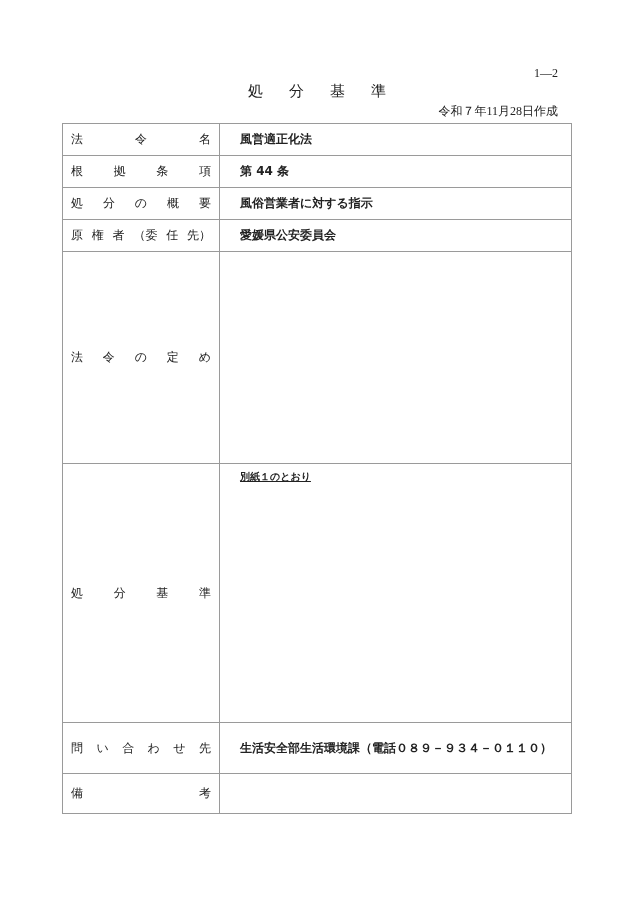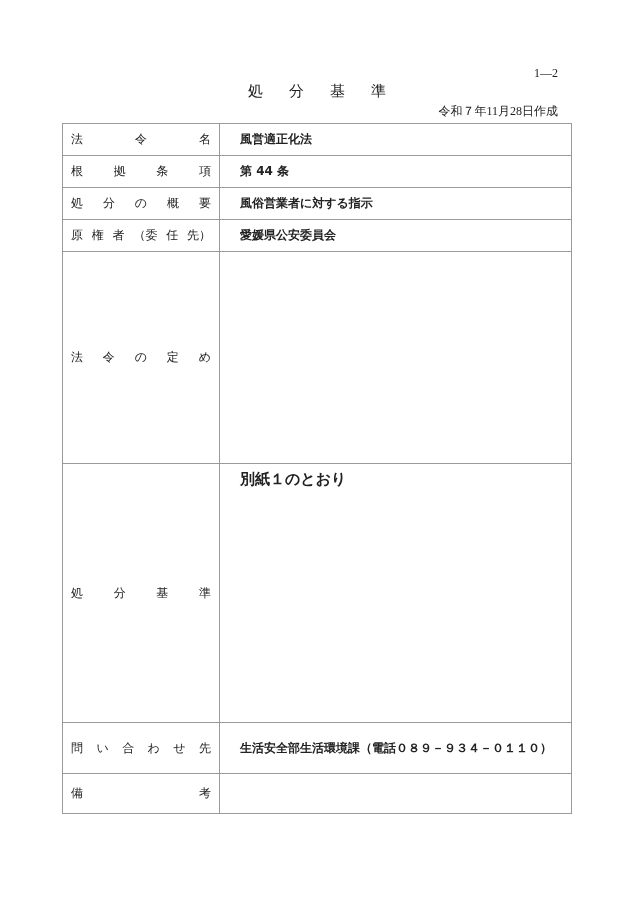--- a/index.html
+++ b/index.html
@@ -7,21 +7,21 @@
          font-family:"DejaVu Serif", serif; color:#222; }
   .page-num { position:absolute; top:66px; right:72px; font-size:12px; font-family:"Liberation Serif", serif; }
   .doc-title { position:absolute; top:82px; left:248px; font-size:15px; letter-spacing:0; }
   .doc-title span { display:inline-block; margin-right:26px; }
   .created { position:absolute; top:103px; right:72px; font-size:12px; font-family:"Liberation Serif", serif; }
   table.main { position:absolute; top:123px; left:62px; width:510px; border-collapse:collapse; }
   table.main td { border:1.5px solid #9a9a9a; padding:0; font-size:12px; }
   td.label { width:140px; padding:0 8px !important; }
   td.label .lbl { display:flex; justify-content:space-between; }
   td.value { padding:0 0 0 20px !important; font-family:"DejaVu Sans", sans-serif; font-weight:bold; font-size:12px; }
-  td.value.top { vertical-align:top; padding-top:6px !important; font-size:15px; }
+  td.value.top { vertical-align:top; padding-top:6px !important; font-size:10px;text-decoration:underline; }
   td.value.wide { padding-left:20px !important; white-space:nowrap; letter-spacing:0;margin-top:37px; }
 </style>
 </head>
 <body>
 
 <div class="page-num">1—2</div>
 <div class="doc-title">
   <span>処</span><span>分</span><span>基</span><span>準</span>
 </div>
 <div class="created">令和７年11月28日作成</div>

